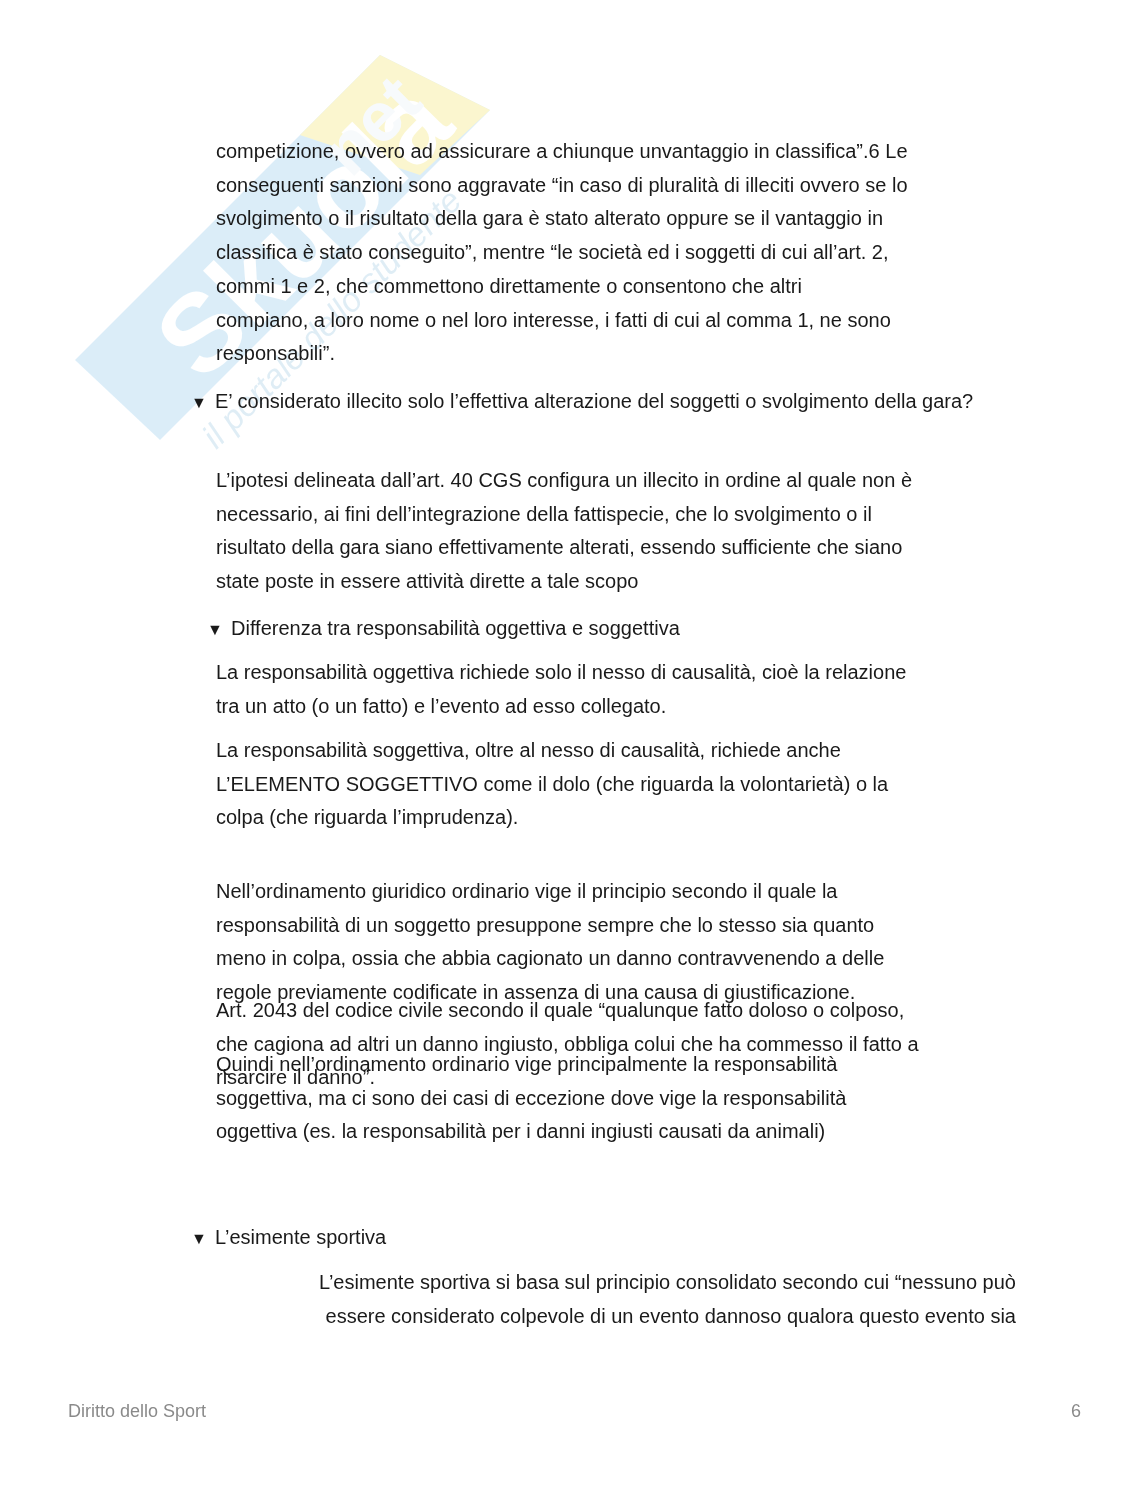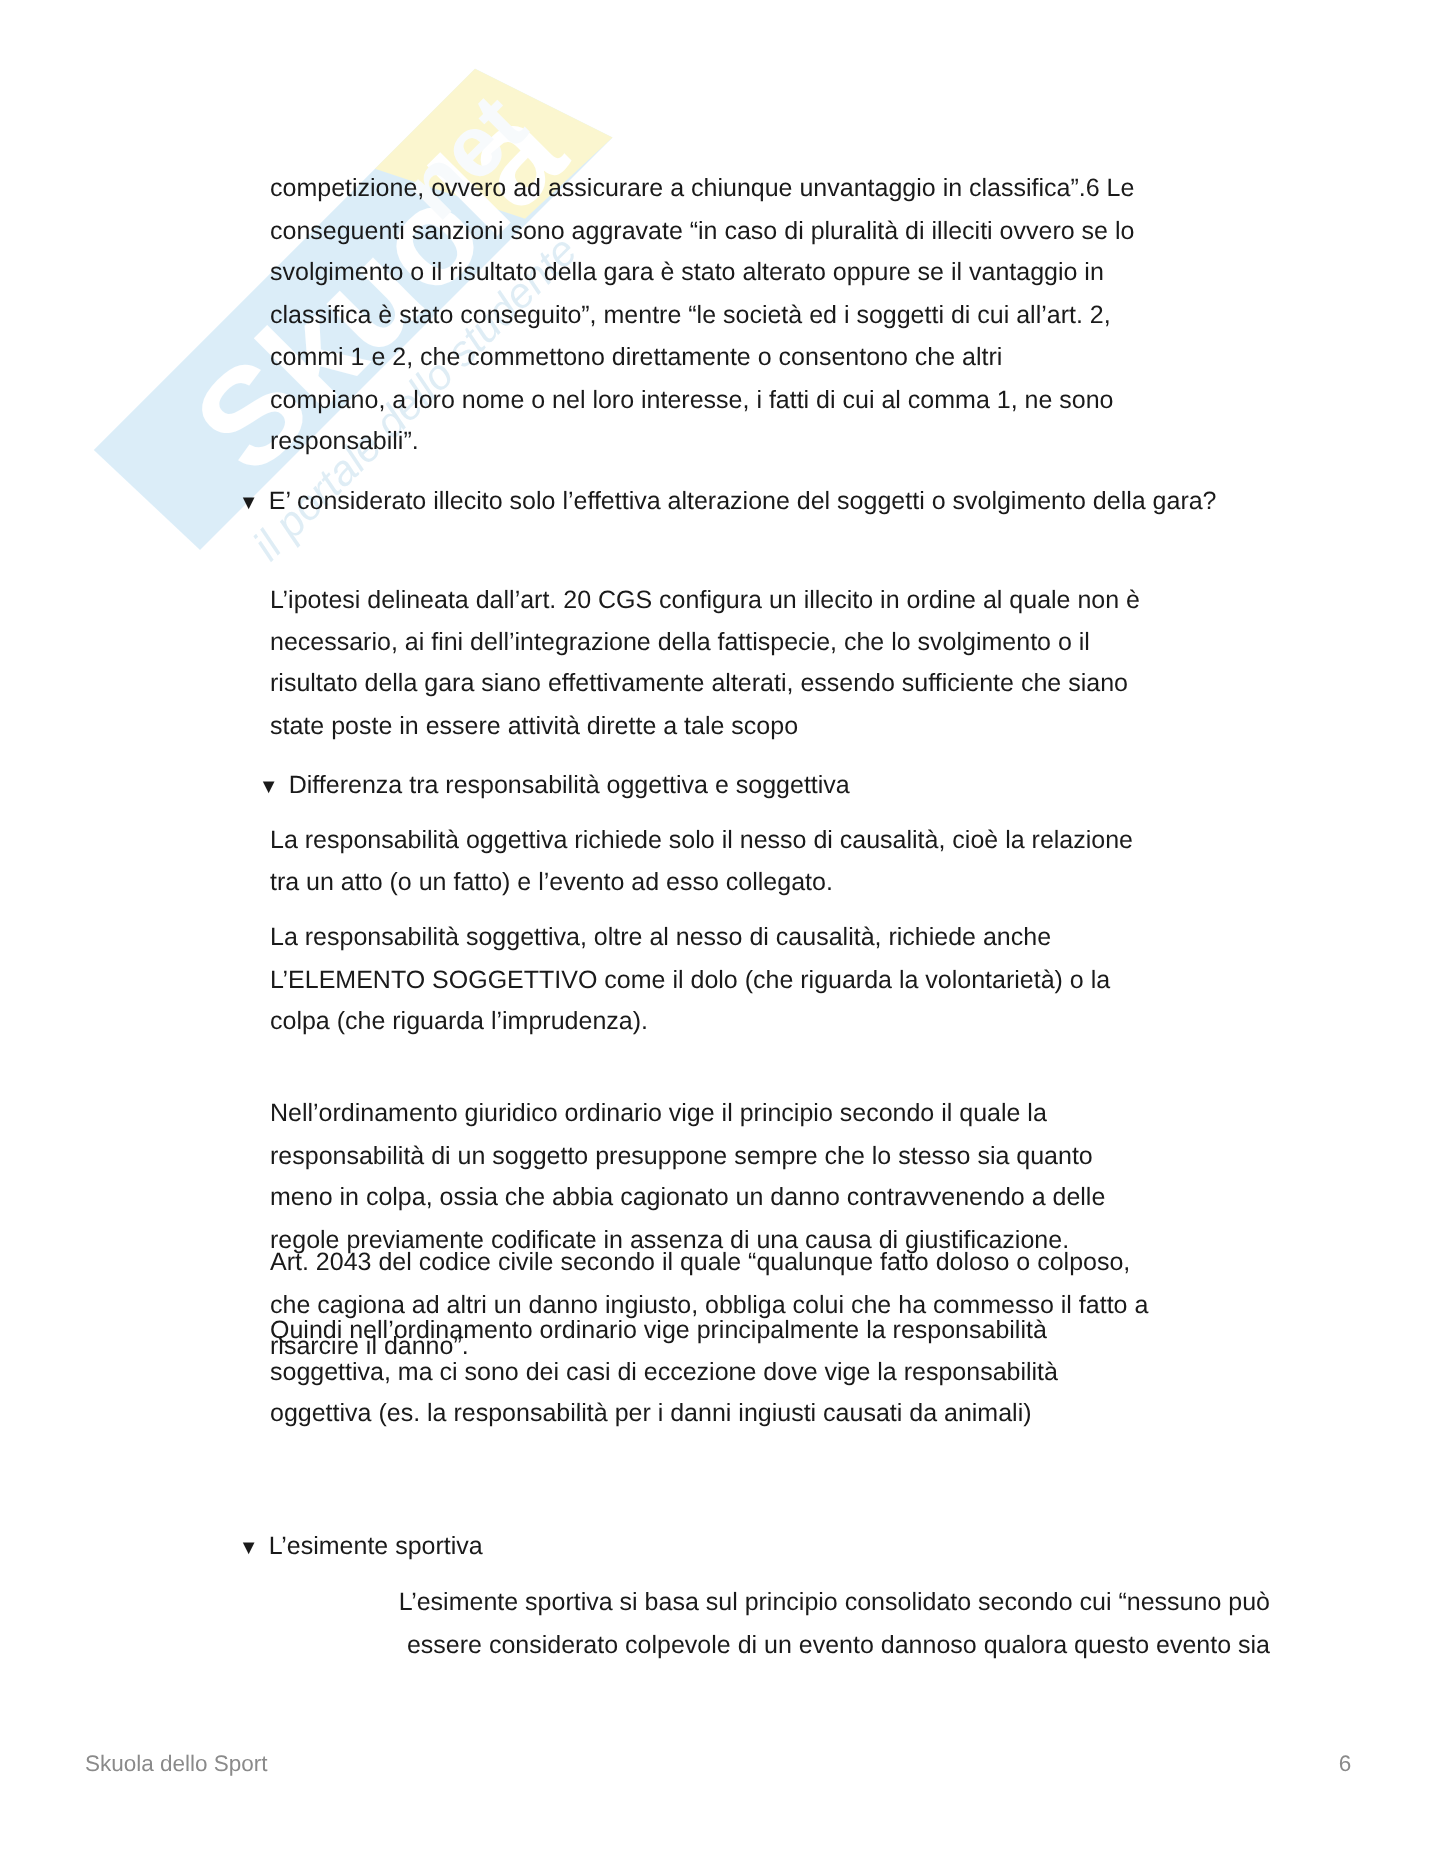--- a/index.html
+++ b/index.html
@@ -96,21 +96,21 @@
 svolgimento o il risultato della gara è stato alterato oppure se il vantaggio in
 classifica è stato conseguito”, mentre “le società ed i soggetti di cui all’art. 2,
 commi 1 e 2, che commettono direttamente o consentono che altri
 compiano, a loro nome o nel loro interesse, i fatti di cui al comma 1, ne sono
 responsabili”.</p>
 
   <div class="toggle" style="top:385px;">
     <span class="tri">▼</span><span>E’ considerato illecito solo l’effettiva alterazione del soggetti o svolgimento della gara?</span>
   </div>
 
-  <p class="para" style="top:464px;">L’ipotesi delineata dall’art. 20 CGS configura un illecito in ordine al quale non è
+  <p class="para" style="top:464px;">L’ipotesi delineata dall’art. 40 CGS configura un illecito in ordine al quale non è
 necessario, ai fini dell’integrazione della fattispecie, che lo svolgimento o il
 risultato della gara siano effettivamente alterati, essendo sufficiente che siano
 state poste in essere attività dirette a tale scopo</p>
 
   <div class="toggle" style="top:612px;margin-left:16px;">
     <span class="tri">▼</span><span>Differenza tra responsabilità oggettiva e soggettiva</span>
   </div>
 
   <p class="para" style="top:656px;">La responsabilità oggettiva richiede solo il nesso di causalità, cioè la relazione
 tra un atto (o un fatto) e l’evento ad esso collegato.</p>
@@ -132,15 +132,15 @@
 soggettiva, ma ci sono dei casi di eccezione dove vige la responsabilità
 oggettiva (es. la responsabilità per i danni ingiusti causati da animali)</p>
 
   <div class="toggle" style="top:1221px;">
     <span class="tri">▼</span><span>L’esimente sportiva</span>
   </div>
 
   <p class="para" style="top:1266px;text-align:right;">L’esimente sportiva si basa sul principio consolidato secondo cui “nessuno può
 essere considerato colpevole di un evento dannoso qualora questo evento sia</p>
 
-  <div class="footer-left">Skuola dello Sport</div>
+  <div class="footer-left">Diritto dello Sport</div>
   <div class="footer-right">6</div>
 </div>
 
 </body></html>

